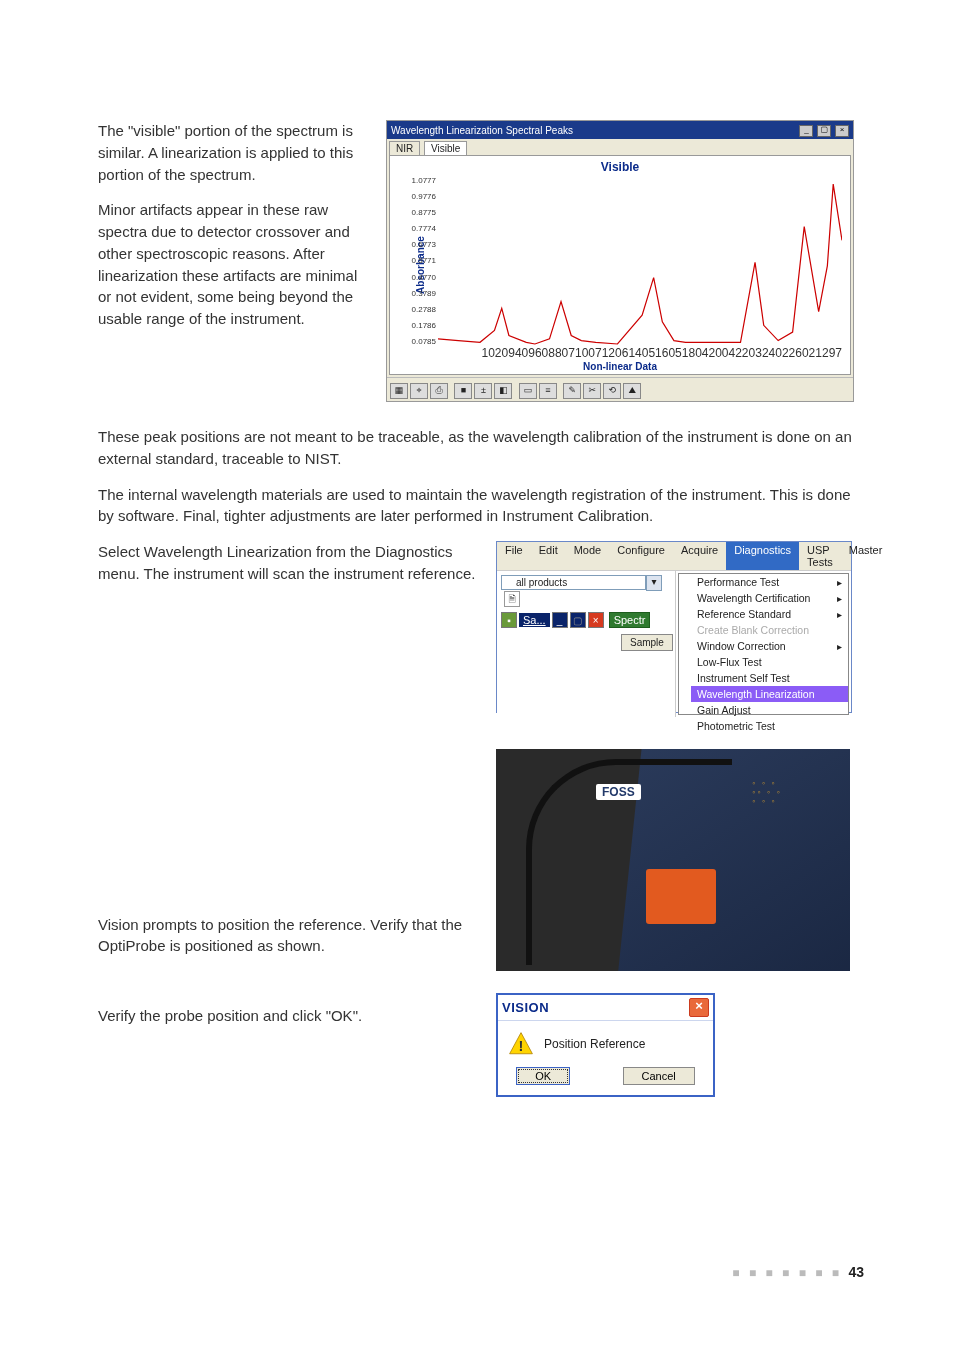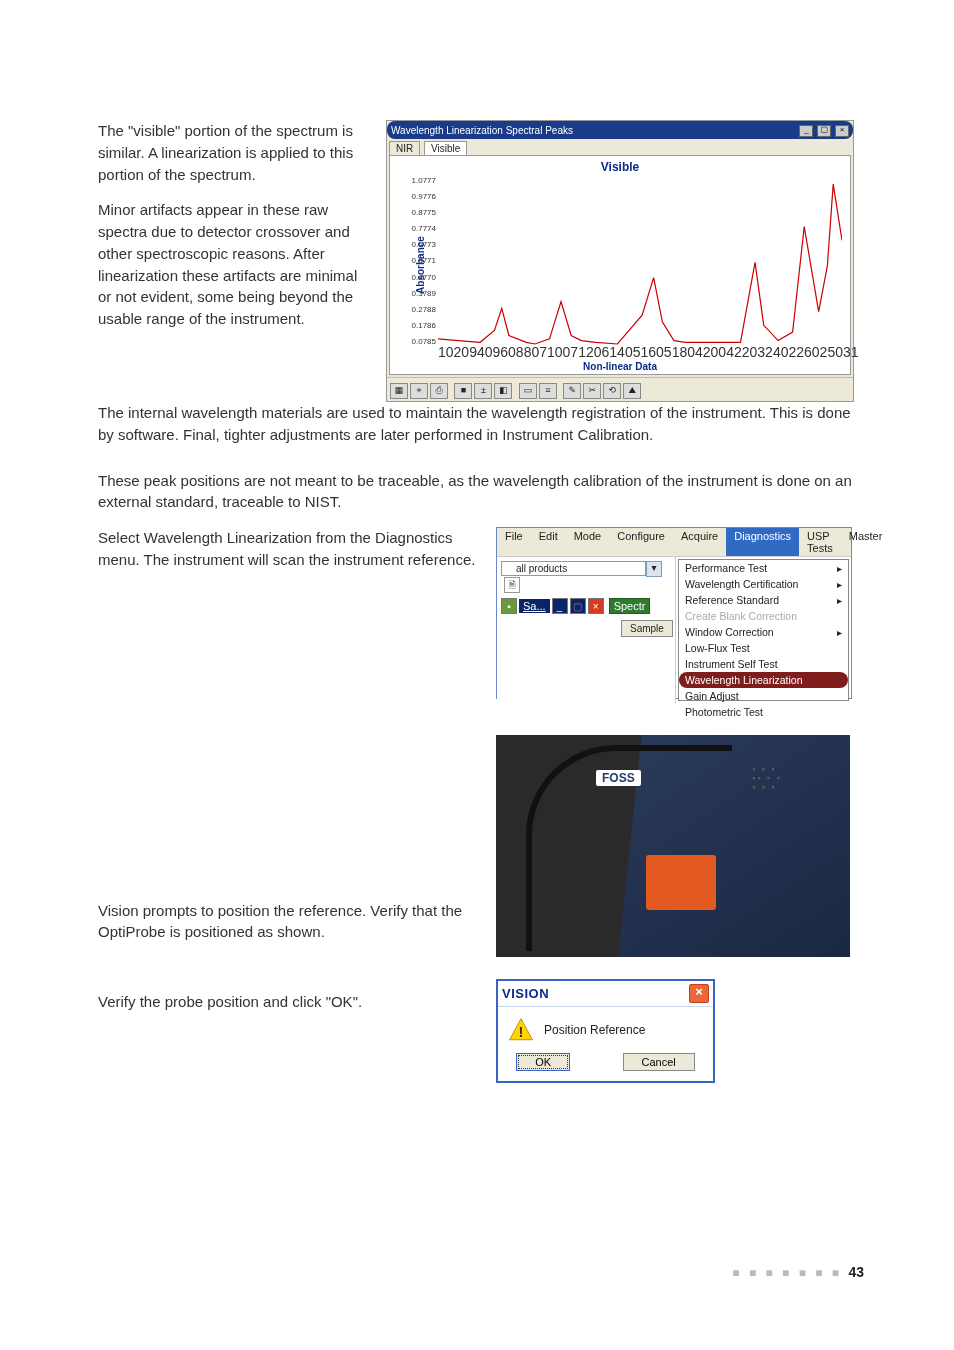--- a/index.html
+++ b/index.html
@@ -4,53 +4,53 @@
 <style>
   html,body{margin:0;padding:0;background:#fff;}
   body{width:954px;height:1350px;font-family:"Segoe UI",Tahoma,Arial,sans-serif;color:#222;position:relative;}
   .page{padding:120px 90px 0 98px;}
   .para{font-size:15px;line-height:1.45;margin:0 0 14px 0;color:#333;}
   .row{display:flex;gap:18px;align-items:flex-start;}
   .col-text{flex:1;}
   .fig{border:1px solid #999;background:#ece9d8;}
   
   .chartwin{width:466px;}
-  .titlebar{background:#1a3a8a;color:#fff;font-size:10px;padding:2px 4px;display:flex;align-items:center;justify-content:space-between;border-radius:8px;}
+  .titlebar{background:#1a3a8a;color:#fff;font-size:10px;padding:2px 4px;display:flex;align-items:center;justify-content:space-between;}
   .winbtns span{display:inline-block;width:12px;height:10px;background:#ccc;border:1px solid #666;margin-left:1px;font-size:8px;line-height:8px;text-align:center;color:#000;}
   .tabs{background:#ece9d8;padding:2px 2px 0 2px;font-size:10px;}
   .tab{display:inline-block;border:1px solid #999;border-bottom:none;background:#ece9d8;padding:1px 6px;margin-right:1px;}
   .tab.sel{background:#fff;}
   .chartarea{background:#fff;border:1px solid #999;margin:0 2px 2px 2px;position:relative;height:218px;}
   .chart-title{position:absolute;left:0;right:0;top:4px;text-align:center;font-weight:bold;color:#0b2b8a;font-size:12px;}
   .ylabel{position:absolute;left:2px;top:50%;transform:translateY(-50%) rotate(-90deg);transform-origin:center;font-size:10px;font-weight:bold;color:#0b2b8a;}
   .xlabel{position:absolute;left:0;right:0;bottom:2px;text-align:center;font-size:10px;font-weight:bold;color:#0b2b8a;}
   .plot{position:absolute;left:48px;right:8px;top:20px;bottom:28px;}
   .yticks{position:absolute;left:16px;top:20px;bottom:28px;width:30px;font-size:8px;color:#333;display:flex;flex-direction:column;justify-content:space-between;align-items:flex-end;}
-  .xticks{position:absolute;left:48px;right:8px;bottom:14px;font-size:14px;color:#333;display:flex;justify-content:flex-start;}
+  .xticks{position:absolute;left:48px;right:8px;bottom:14px;font-size:12px;color:#333;display:flex;justify-content:flex-end;}
   .toolbar{background:#ece9d8;border-top:1px solid #bbb;padding:1px 2px;}
   .toolbar span{display:inline-block;width:16px;height:14px;border:1px solid #888;background:#ddd;margin:1px;font-size:9px;text-align:center;line-height:13px;}
   
   .menuwin{width:354px;height:170px;border:1px solid #6a88c8;background:#fff;font-size:11px;}
   .menubar{background:#ece9d8;border-bottom:1px solid #ccc;display:flex;}
   .menubar span{padding:2px 8px;}
   .menubar span.hl{background:#316ac5;color:#fff;}
   .menubody{display:flex;height:146px;}
   .leftpane{width:170px;border-right:1px solid #ccc;padding:4px;background:#fff;}
   .dd{border:1px solid #7f9db9;font-size:10px;padding:1px 14px;width:115px;display:inline-block;background:#fff;}
   .ddarw{display:inline-block;width:14px;height:14px;border:1px solid #7f9db9;background:#dce4f0;vertical-align:top;text-align:center;font-size:10px;}
   .newicon{display:inline-block;width:14px;height:14px;border:1px solid #999;background:#fff;margin-left:3px;vertical-align:top;text-align:center;font-size:9px;}
   .satitle{margin-top:5px;display:flex;align-items:center;gap:2px;}
   .ticon{width:14px;height:14px;display:inline-flex;align-items:center;justify-content:center;font-size:10px;border:1px solid #777;}
   .sabox{background:#0a246a;color:#fff;padding:1px 4px;font-size:11px;text-decoration:underline;}
   .specbtn{background:#2f7a2f;color:#fff;padding:1px 4px;font-size:11px;margin-left:3px;border:1px solid #1d5d1d;}
   .samplebtn{border:1px solid #888;background:#ece9d8;padding:2px 8px;font-size:10px;margin:6px 0 0 120px;display:inline-block;}
   .submenu{flex:1;border:1px solid #888;background:#fff;margin:2px;}
-  .submenu div{padding:2px 6px;font-size:10.5px;display:flex;justify-content:space-between;align-items:center;}
+  .submenu div{padding:2px 6px;font-size:10.5px;display:flex;justify-content:space-between;align-items:center;margin-left:12px;}
   .submenu div.dis{color:#aaa;}
-  .submenu div.hl{background:#7f1d1d;color:#fff;border-radius:8px;}
+  .submenu div.hl{background:#8b5cf6;color:#fff;}
   .submenu .arw{font-size:10px;}
   
   .photo{width:354px;height:222px;position:relative;overflow:hidden;background:#2a2a2a;}
   .photo .body{position:absolute;right:-20px;top:-10px;width:240px;height:240px;background:linear-gradient(145deg,#2a3a5a,#1a2742);transform:skewX(-6deg);}
   .photo .panel{position:absolute;right:0;top:0;width:60px;height:222px;background:repeating-linear-gradient(0deg,#c9cfd8 0 3px,#b4bcc8 3px 6px);}
   .photo .orange{position:absolute;left:150px;top:120px;width:70px;height:55px;background:#e25a1f;border-radius:3px;}
   .photo .tag{position:absolute;left:100px;top:35px;background:#fff;color:#233a6a;font-weight:bold;font-size:12px;padding:1px 6px;border-radius:2px;}
   .photo .cable{position:absolute;left:30px;top:10px;width:200px;height:200px;border:6px solid #111;border-right:none;border-bottom:none;border-radius:90px 0 0 0;}
   .photo .dots{position:absolute;right:68px;top:30px;color:#c6932f;font-size:9px;line-height:9px;letter-spacing:2px;}
   
@@ -118,39 +118,39 @@
             <span>807</span>
             <span>1007</span>
             <span>1206</span>
             <span>1405</span>
             <span>1605</span>
             <span>1804</span>
             <span>2004</span>
             <span>2203</span>
             <span>2402</span>
             <span>2602</span>
-            <span>5031</span>
+            <span>1297</span>
           </div>
         <div class="plot">
           <svg id="plotsvg" viewBox="0 0 400 170" preserveAspectRatio="none" style="width:100%;height:100%;">
             <polyline id="series0" fill="none" stroke="#c00" stroke-width="1.2" points="0.0,162.9 20.1,164.6 41.6,166.3 55.9,154.4 63.1,132.3 70.2,159.5 87.4,166.3 96.0,168.0 110.4,162.9 121.8,125.5 131.9,159.5 141.9,164.6 156.2,166.3 177.7,168.0 202.1,139.1 213.5,101.7 222.1,145.9 233.6,164.6 245.1,166.3 258.0,166.3 278.0,166.3 299.5,166.3 313.9,86.4 322.5,149.3 336.8,164.6 351.1,156.1 362.6,50.6 376.9,135.7 385.5,89.8 391.3,8.1 400.0,64.3"></polyline>
           </svg>
         </div>
       </div>
       <div class="toolbar">
         <span>▦</span><span>⌖</span><span>⎙</span>
         <span>■</span><span>±</span><span>◧</span>
         <span>▭</span><span>≡</span>
         <span>✎</span><span>✂</span><span>⟲</span><span>⛰</span>
       </div>
     </div>
   </div>
 
+  <p class="para" style="margin-top:24px;">These peak positions are not meant to be traceable, as the wavelength calibration of the instrument is done on an external standard, traceable to NIST.</p>
   <p class="para">The internal wavelength materials are used to maintain the wavelength registration of the instrument. This is done by software. Final, tighter adjustments are later performed in Instrument Calibration.</p>
-  <p class="para" style="margin-top:24px;">These peak positions are not meant to be traceable, as the wavelength calibration of the instrument is done on an external standard, traceable to NIST.</p>
 
   <div class="row" style="margin-top:10px;">
     <div class="col-text" style="max-width:380px;">
       <p class="para">Select Wavelength Linearization from the Diagnostics menu. The instrument will scan the instrument reference.</p>
     </div>
     <div class="menuwin">
       <div class="menubar" id="menubar">
           <span>File</span>
           <span>Edit</span>
           <span>Mode</span>

